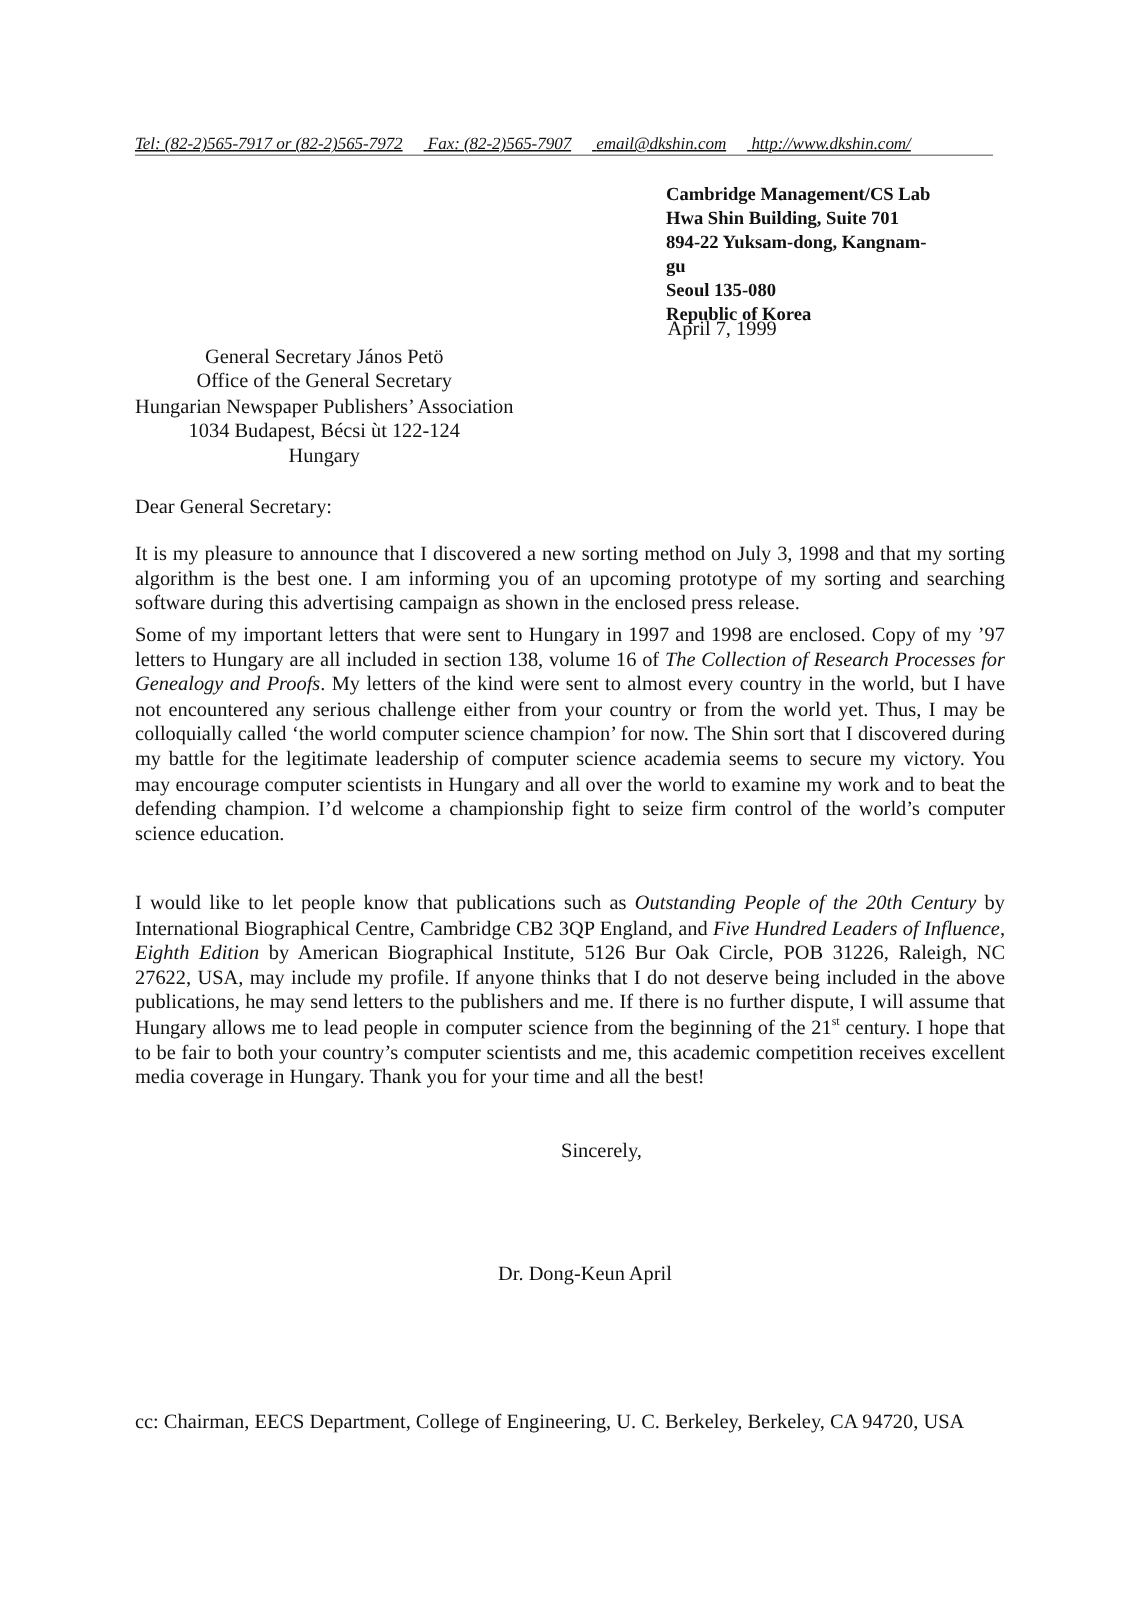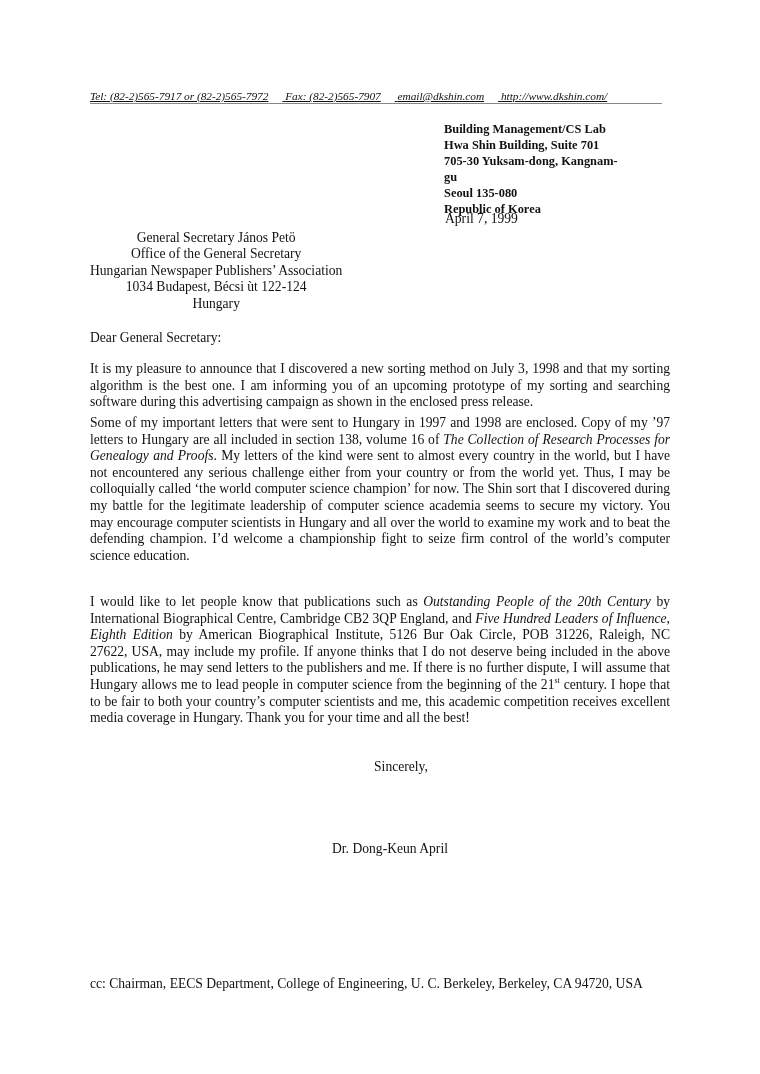--- a/index.html
+++ b/index.html
@@ -42,41 +42,41 @@
     position: absolute; left: 0; width: 760px; top: 759px;
     text-align: center; font-size: 13.6px; padding-left: 16px;
   }
   .closing span { position: relative; left: 5px; }
   .signature {
     position: absolute; left: 0; width: 760px; top: 841px;
     text-align: center; font-size: 13.6px;
   }
   .signature span { position: relative; left: 10px; }
   .cc {
-    position: absolute; left: 90px; top: 940px; font-size: 13.6px; white-space: nowrap; margin-top: 36px;
+    position: absolute; left: 90px; top: 940px; font-size: 13.6px; white-space: nowrap;
   }
   sup { font-size: 8px; line-height: 0; }
   i { font-style: italic; }
 </style>
 </head>
 <body>
 
 <div class="page">
 
   <div class="header-line">
     <span>Tel: (82-2)565-7917 or (82-2)565-7972</span>
     <span>Fax: (82-2)565-7907</span>
     <span>email@dkshin.com</span>
     <span>http://www.dkshin.com/</span>
   </div>
 
   <div class="sender">
-    <div>Building Management/CS Lab</div>
+    <div>Cambridge Management/CS Lab</div>
     <div>Hwa Shin Building, Suite 701</div>
-    <div>705-30 Yuksam-dong, Kangnam-gu</div>
+    <div>894-22 Yuksam-dong, Kangnam-gu</div>
     <div>Seoul 135-080</div>
     <div>Republic of Korea</div>
   </div>
 
   <div class="date">April 7, 1999</div>
 
   <div class="recipient">
     <div>General Secretary János Petö</div>
     <div>Office of the General Secretary</div>
     <div>Hungarian Newspaper Publishers’ Association</div>

